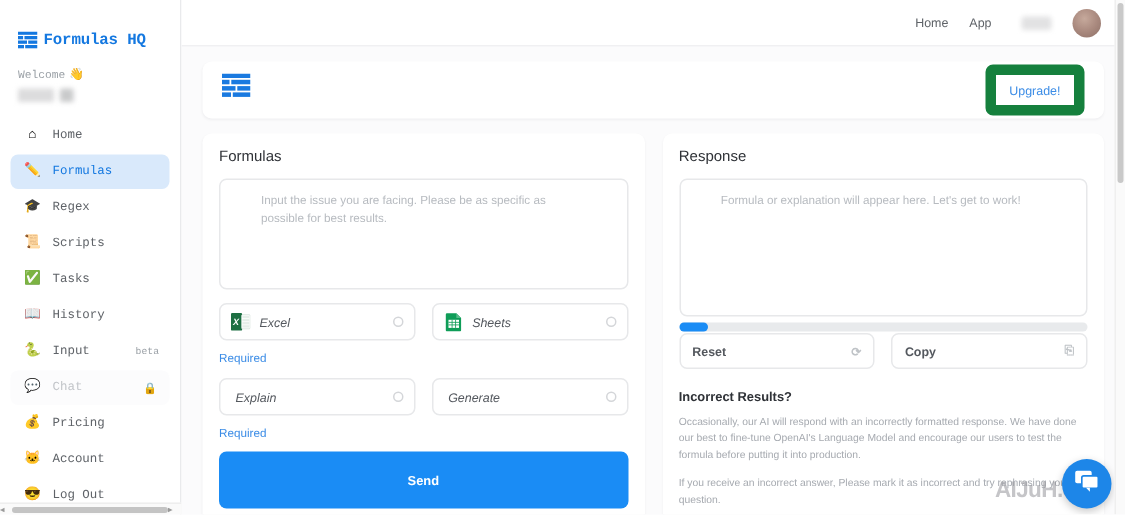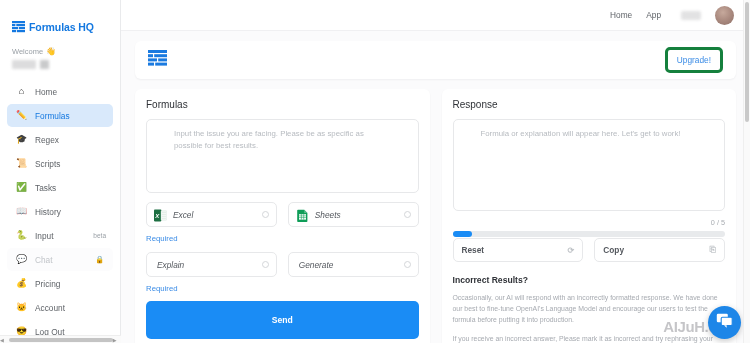--- a/index.html
+++ b/index.html
@@ -12,20 +12,21 @@
   }
   #app { position: relative; width: 750px; height: 343px; display: flex; background:#fbfbfc; }
 
   
   #sidebar {
     width: 121px; height: 343px;
     background: #ffffff;
     border-right: 1px solid #e9eaec;
     position: relative;
     flex: 0 0 121px;
+    font-family: Liberation Mono, monospace;
   }
   .brand {
     display: flex; align-items: center; gap: 4px;
     padding: 16px 0 0 12px;
     height: 38px;
   }
   .brand-glyph { width: 13px; height: 12px; display:block; }
   .brand-text {
     font-size: 10.5px; font-weight: bold; color: #1478e0; letter-spacing: -0.1px;
   }
@@ -91,21 +92,21 @@
 
   .logo-card {
     background:#fff; border-radius: 6px; height: 38px;
     display:flex; align-items:center; justify-content: space-between;
     padding: 0 13px;
     box-shadow: 0 1px 2px rgba(16,24,40,0.05);
     margin-bottom: 10px;
   }
   .logo-grid { width: 19px; height: 17px; }
   .upgrade-btn {
-    border: 3px solid #15803d; border-radius: 5px;
+    border: 7px solid #15803d; border-radius: 5px;
     color: #3b8ce6; font-size: 8.3px;
     padding: 5px 9px; background: #fff; cursor: pointer;
   }
 
   .panels { display: flex; gap: 12px; align-items: flex-start; }
   .panel {
     background: #fff; border-radius: 6px;
     box-shadow: 0 1px 2px rgba(16,24,40,0.05);
     flex: 1 1 0; min-width: 0;
     padding: 10px 11px 12px 11px;
@@ -366,21 +367,20 @@
           <div class="required">Required</div>
 
           <button class="send-btn">Send</button>
         </div>
 
         <div class="panel">
           <div class="panel-title">Response</div>
 
           <div class="textarea-box resp">Formula or explanation will appear here. Let's get to work!</div>
 
-          <div class="counter">0 / 5</div>
 
           <div class="progress-track">
             <div class="progress-fill" style="width: 7%;"></div>
           </div>
 
           <div class="action-row">
             <div class="action-btn">
               <span class="a-label">Reset</span>
               <span class="a-ico">⟳</span>
             </div>

